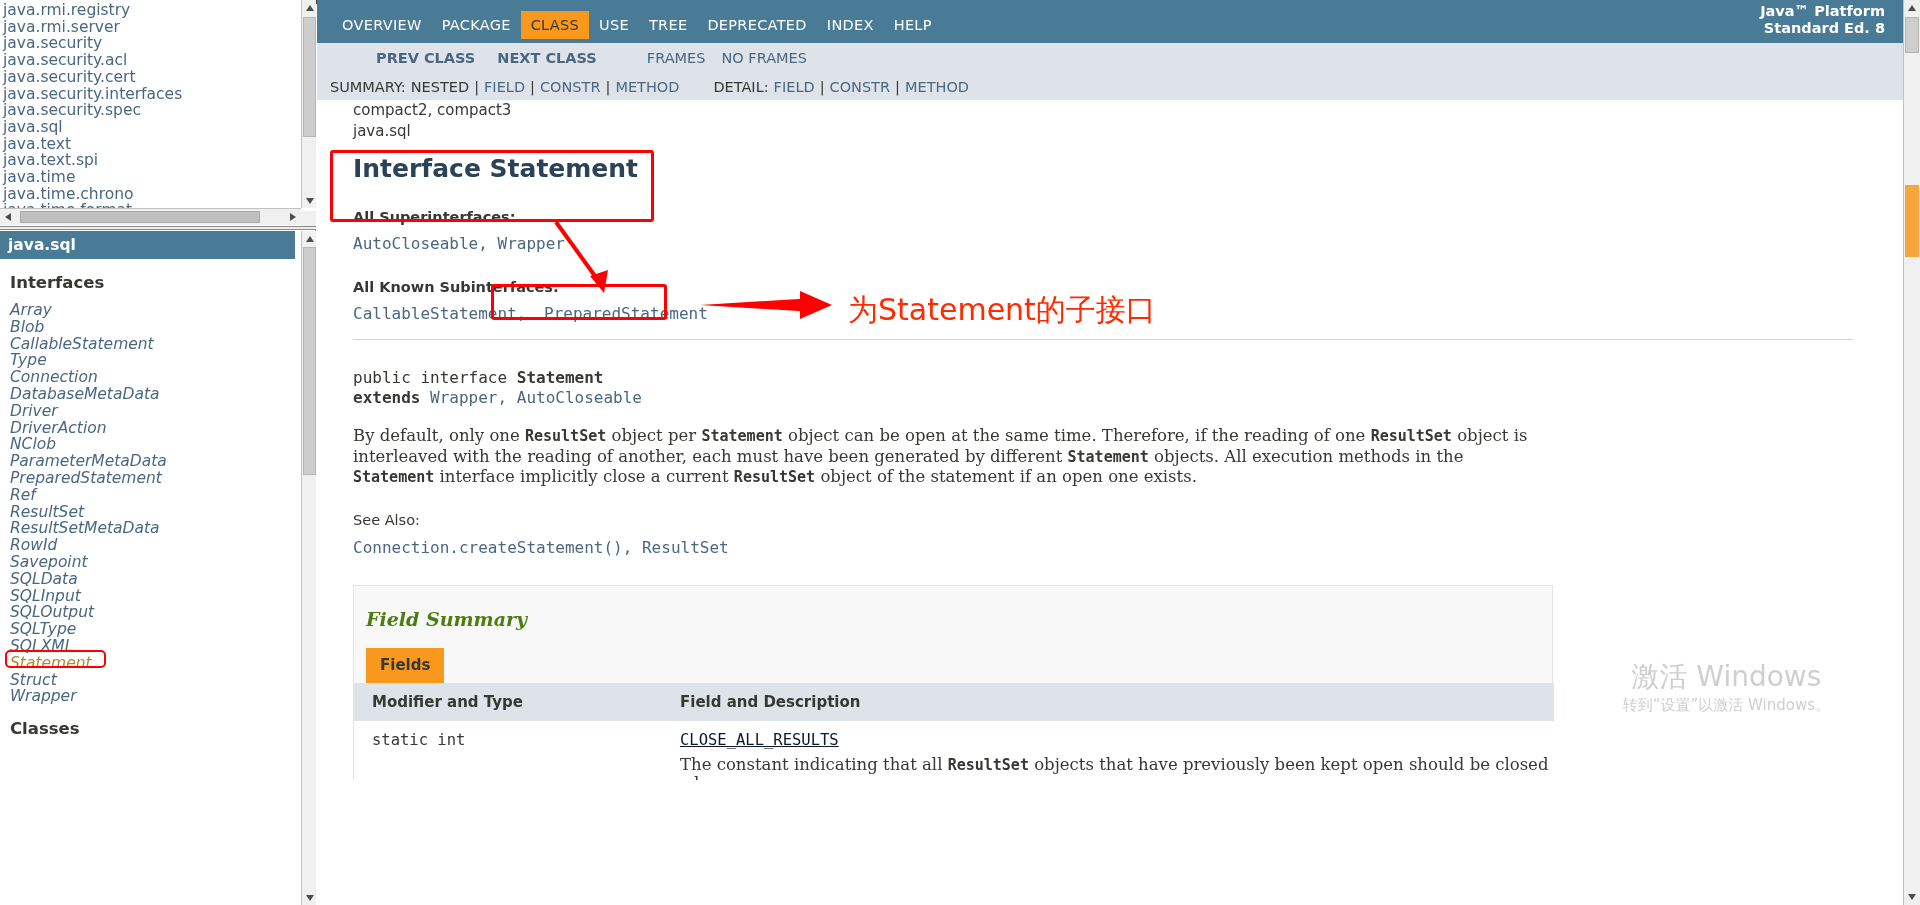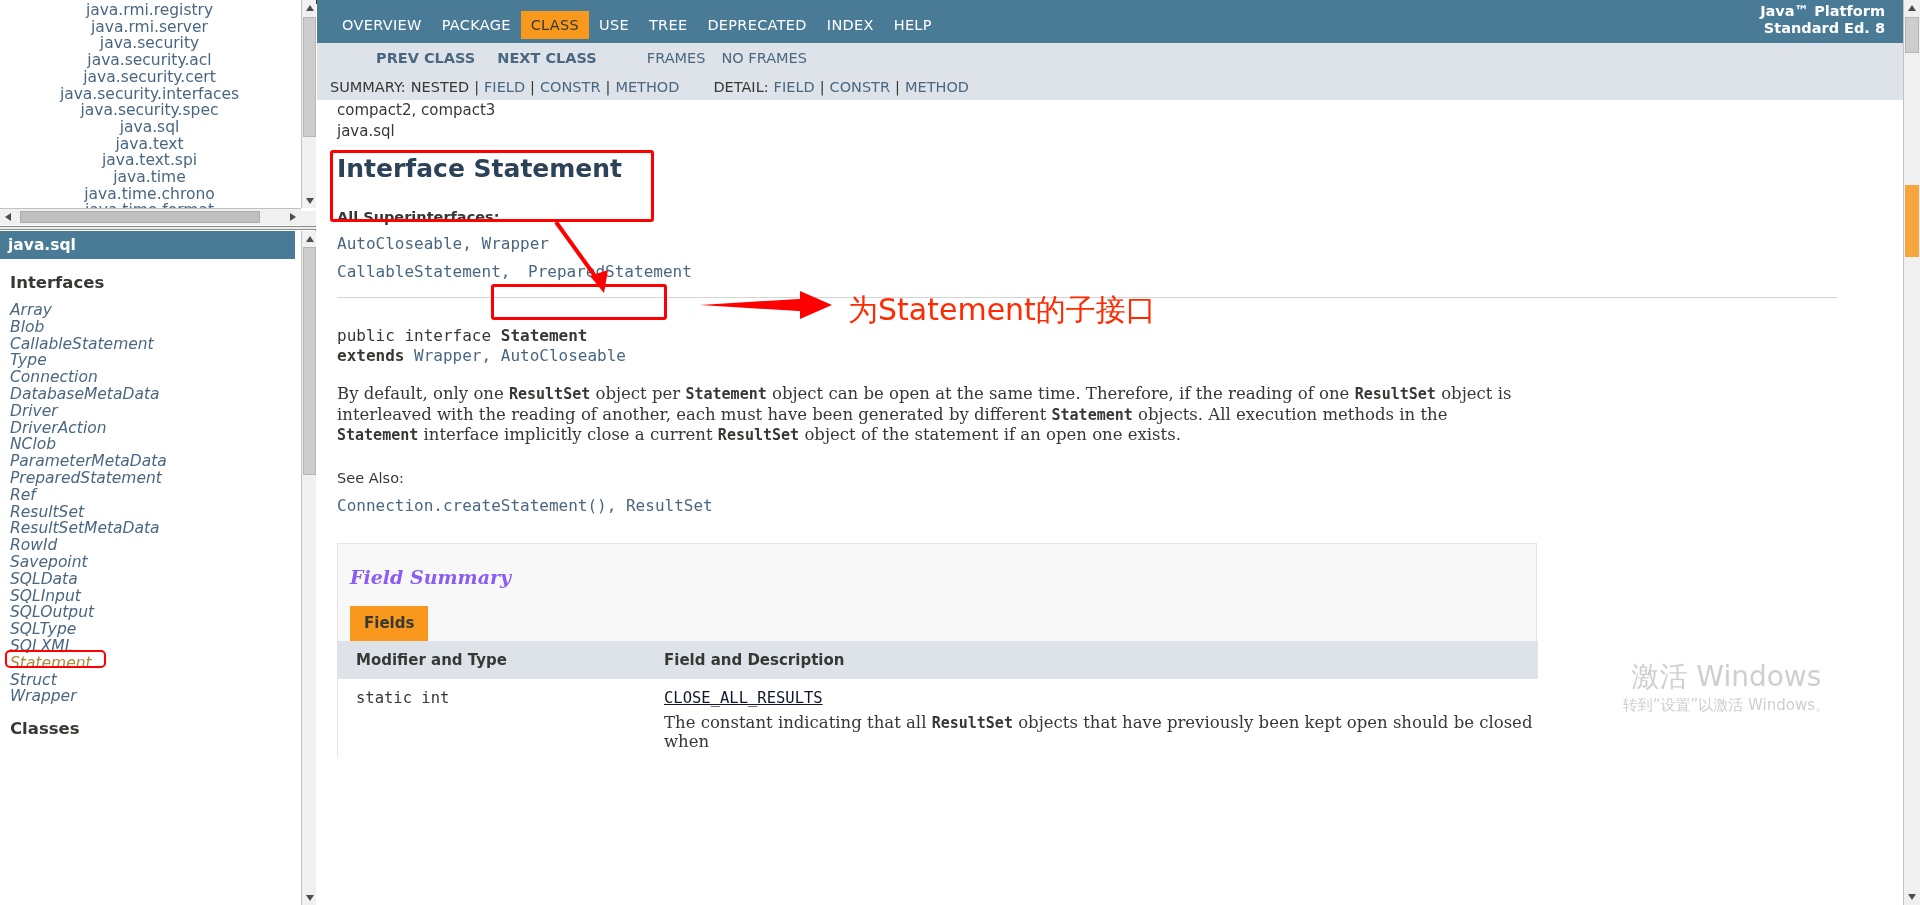--- a/index.html
+++ b/index.html
@@ -15,21 +15,21 @@
   .left-col{
     position:absolute;left:0;top:0;width:316px;height:905px;
     background:#fff;border-right:1px solid #9a9a9a;box-sizing:border-box;
   }
   .pkg-frame{
     position:absolute;left:0;top:0;width:316px;height:228px;
     background:#fff;overflow:hidden;
   }
   .pkg-list{
     position:absolute;left:0;top:0;width:296px;
-    padding:0 0 0 3px;box-sizing:border-box;text-align:center;
+    padding:0 0 0 3px;box-sizing:border-box;
   }
   .pkg-item{
     display:block;color:#4a6782;font-size:15.5px;line-height:16.7px;
     text-decoration:none;white-space:nowrap;
     font-family:"DejaVu Sans","Liberation Sans",sans-serif;
   }
   .pkg-item:first-child{margin-top:2px;}
 
   
   .vsb{
@@ -131,21 +131,21 @@
   .subbar2{
     position:absolute;left:0;top:73px;width:1586px;height:27px;background:#dee3e9;
   }
   .subbar2 .inner{position:absolute;left:13px;top:0;height:27px;display:flex;align-items:center;font-size:14.5px;color:#353833;}
   .subbar2 .lbl{color:#353833;margin-right:5px;}
   .subbar2 a{color:#4a6782;text-decoration:none;}
   .subbar2 .sep{color:#353833;margin:0 5px;}
   .subbar2 .big-gap{display:inline-block;width:34px;}
 
   .content{
-    position:absolute;left:0;top:100px;width:1586px;height:680px;overflow:hidden;
+    position:absolute;left:16px;top:100px;width:1586px;height:680px;overflow:hidden;
   }
   .content-inner{position:absolute;left:20px;top:0;width:1520px;}
 
   .sub-title{
     font-size:15px;color:#353833;line-height:21px;margin:0;padding:0;
     font-family:"DejaVu Sans","Liberation Sans",sans-serif;
   }
   .ctitle{
     font-size:25px;font-weight:bold;color:#2c4257;margin:12px 0 0 0;
     font-family:"DejaVu Sans","Liberation Sans",sans-serif;
@@ -176,21 +176,21 @@
     font-family:"DejaVu Sans Mono","Liberation Mono",monospace;
     font-size:16px;color:#4a6782;margin-top:10px;
   }
 
   .summary-box{
     margin-top:28px;width:1200px;border:1px solid #e4e4e4;border-bottom:none;background:#f8f8f8;
     padding:0;box-sizing:border-box;
   }
   .summary-h3{
     font-family:"DejaVu Serif","Liberation Serif",serif;
-    font-style:italic;font-weight:bold;font-size:19px;color:#8b5cf6;
+    font-style:italic;font-weight:bold;font-size:19px;color:#4d7c0f;
     padding:22px 0 0 12px;margin:0;
   }
   .tabrow{padding:18px 0 0 12px;}
   .tab{
     display:inline-block;background:#f8981d;color:#353833;font-weight:bold;font-size:15px;
     padding:8px 14px 9px 14px;
   }
   .tbl{width:1200px;border-collapse:collapse;table-layout:fixed;}
   .tbl th{
     background:#dee3e9;color:#353833;text-align:left;font-weight:bold;font-size:15px;
@@ -389,20 +389,21 @@
         <div class="sub-title">compact2, compact3</div>
         <div class="sub-title">java.sql</div>
 
         <h1 class="ctitle">Interface Statement</h1>
 
         <div class="dt-label">All Superinterfaces:</div>
         <div class="dd-code">
           <a href="#">AutoCloseable, Wrapper</a>
         </div>
 
+        <div class="dt-label">All Known Subinterfaces:</div>
         <div class="dd-code">
           <a href="#">CallableStatement,</a>
           <a href="#" style="margin-left:8px">PreparedStatement</a>
         </div>
 
         <hr class="hr">
 
         <div class="sig">
           <span>public interface </span><b>Statement</b><br>
           <b>extends </b><span class="lnk">Wrapper, AutoCloseable</span>

